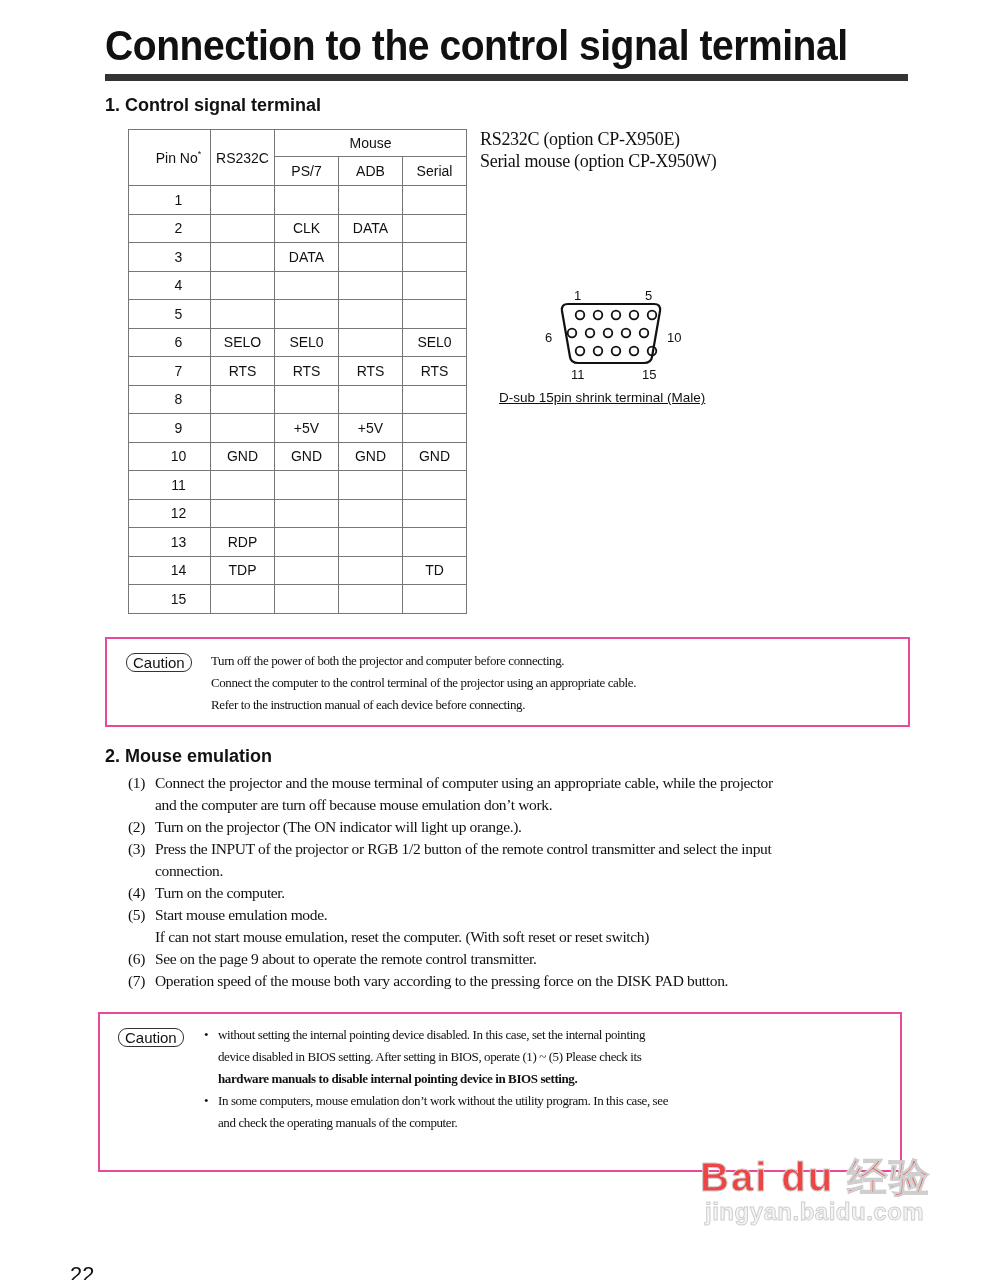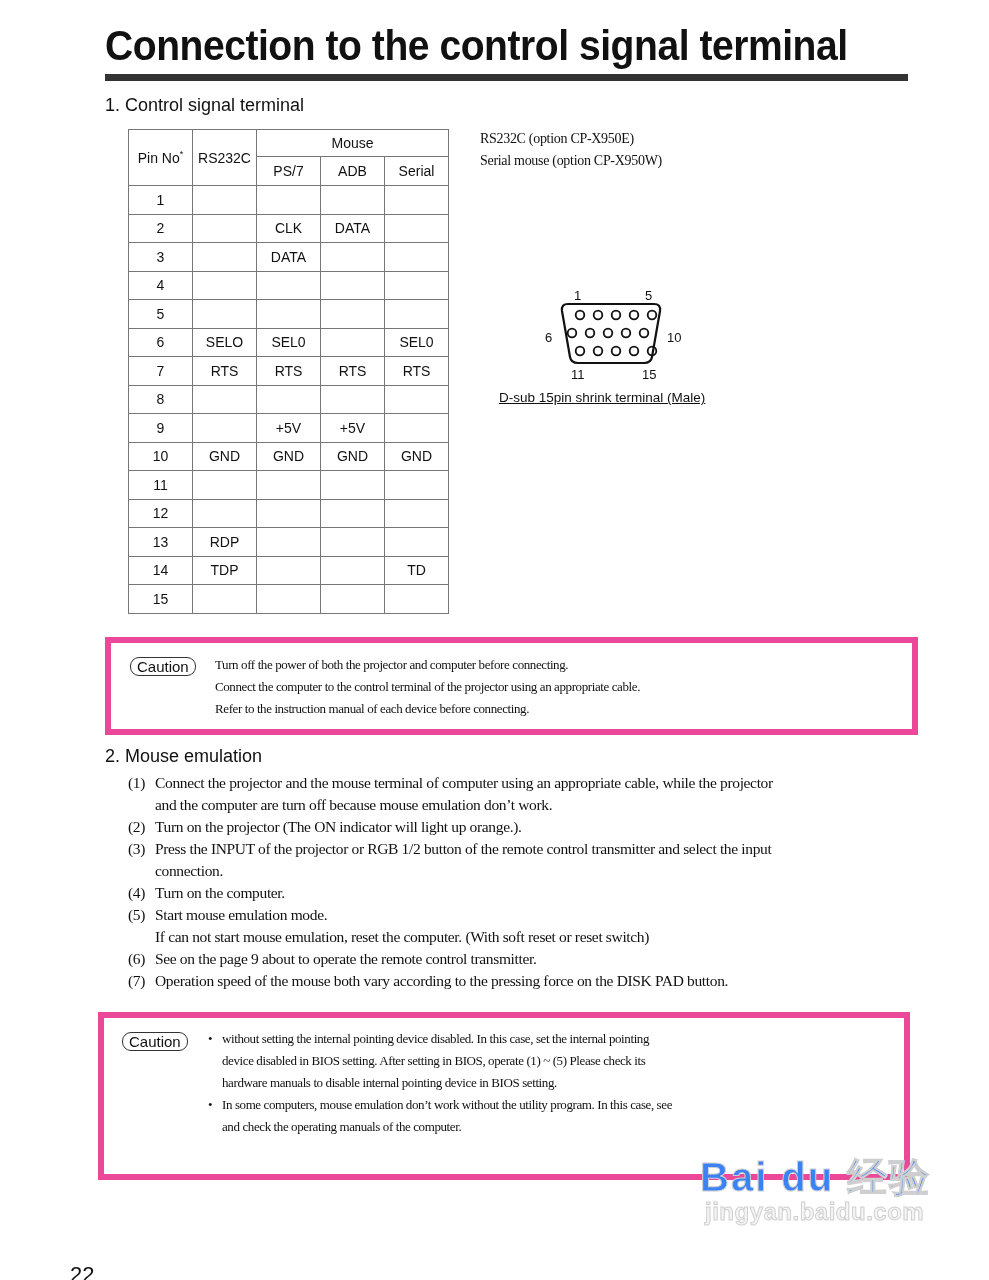--- a/index.html
+++ b/index.html
@@ -1,32 +1,32 @@
 <!DOCTYPE html>
 <html><head>
 <meta charset="utf-8">
 <style>
   html, body { margin:0; padding:0; background:#fff; }
   body { width:989px; height:1280px; position:relative; overflow:hidden; color:#111; font-family:"Liberation Sans", sans-serif; }
   .abs { position:absolute; }
   .title { left:105px; top:22px; font-size:42px; font-weight:bold; letter-spacing:-0.5px; transform:scaleX(0.93); transform-origin:left top; white-space:nowrap; }
   .title-rule { left:105px; top:74px; width:803px; height:7px; background:#333; }
-  .h2 { font-size:18px; font-weight:normal; white-space:nowrap; }
+  .h2 { font-size:18px; font-weight:bold; white-space:nowrap; }
   table.pins { position:absolute; left:128px; top:129px; border-collapse:collapse; font-size:14px; }
   table.pins td { border:1px solid #777; text-align:center; height:27.5px; padding:0; }
-  table.pins td.c0 { width:63px; }
+  table.pins td.c0 { width:63px;padding-left:18px; }
   table.pins td.c1 { width:63px; }
   table.pins td.c2, table.pins td.c3, table.pins td.c4 { width:63px; }
   table.pins tr.hdr1 td { height:26px; }
   table.pins tr.hdr2 td { height:28px; }
   sup { font-size:9px; }
   .serif { font-family:"Liberation Serif", serif; }
-  .opt { left:480px; top:128px; font-size:14px; line-height:22px; letter-spacing:-0.3px; }
+  .opt { left:480px; top:128px; font-size:18px; line-height:22px; letter-spacing:-0.3px; }
   .conn-label { font-size:13px; }
-  .caution-box { border:6px solid #ec4899; }
+  .caution-box { border:2px solid #ec4899; }
   .badge { display:inline-block; border:1px solid #333; border-radius:9px; padding:0 6px; font-size:15px; line-height:17px; font-family:"Liberation Sans", sans-serif; }
   .ctext { font-family:"Liberation Serif", serif; font-size:13px; line-height:22px; letter-spacing:-0.4px; white-space:nowrap; }
   .steps { left:128px; top:772px; font-family:"Liberation Serif", serif; font-size:15.5px; line-height:22px; letter-spacing:-0.35px; }
   .step { position:relative; padding-left:27px; white-space:nowrap; }
   .step .num { position:absolute; left:0; }
   .cont { padding-left:27px; white-space:nowrap; }
   .wm { color:#e8e8e8; font-weight:bold; }
 </style>
 </head>
 <body>
@@ -215,22 +215,22 @@
     <div class="step"><span class="num">(6)</span><span>See on the page 9 about to operate the remote control transmitter.</span></div>
     <div class="step"><span class="num">(7)</span><span>Operation speed of the mouse both vary according to the pressing force on the DISK PAD button.</span></div>
   </div>
 
 <div class="abs caution-box" style="left:98px; top:1012px; width:800px; height:156px;">
   <span class="abs badge" style="left:18px; top:14px;">Caution</span>
   <div class="abs ctext" id="bullets" style="left:104px; top:10px;">
       <div style="position: relative; padding-left: 14px;"><span style="position: absolute; left: 0px;">•</span></div>
       <div style="position: relative; padding-left: 14px;"><span>without setting the internal pointing device disabled.  In this case, set the internal pointing</span></div>
       <div style="position: relative; padding-left: 14px;"><span>device disabled in BIOS setting. After setting in BIOS, operate (1) ~ (5) Please check its</span></div>
-      <div style="position: relative; padding-left: 14px;"><span>hardware manuals to disable internal pointing device in BIOS setting.</span></div>
+      <div style="position: relative; padding-left: 14px; font-weight: bold;"><span>hardware manuals to disable internal pointing device in BIOS setting.</span></div>
       <div style="position: relative; padding-left: 14px;"><span style="position: absolute; left: 0px;">•</span><span>In some computers, mouse emulation don’t work without the utility program. In this case, see</span></div>
       <div style="position: relative; padding-left: 14px;"><span>and check the operating manuals of the computer.</span></div>
     </div>
 </div>
 
-<div class="abs wm" style="left:700px; top:1150px; font-size:40px; letter-spacing:2px; -webkit-text-stroke:1px #cfcfcf; color:#3b82f6;">Bai du 经验</div>
+<div class="abs wm" style="left:700px; top:1150px; font-size:40px; letter-spacing:2px; -webkit-text-stroke:1px #cfcfcf; color:#ef4444;">Bai du 经验</div>
 <div class="abs wm" style="left:705px; top:1198px; font-size:24px; letter-spacing:0.5px; -webkit-text-stroke:1px #d0d0d0; color:#f4f4f4;">jingyan.baidu.com</div>
 
 <div class="abs" style="left:70px; top:1262px; font-size:22px;">22</div>
 
 </body></html>

